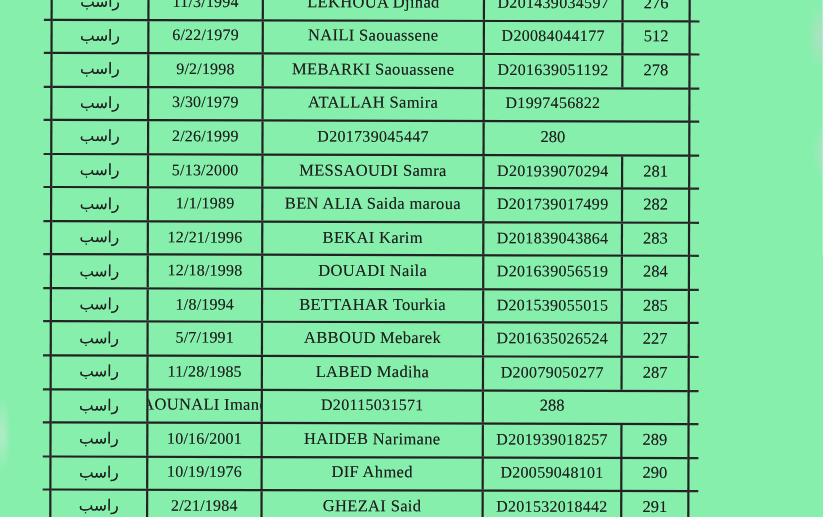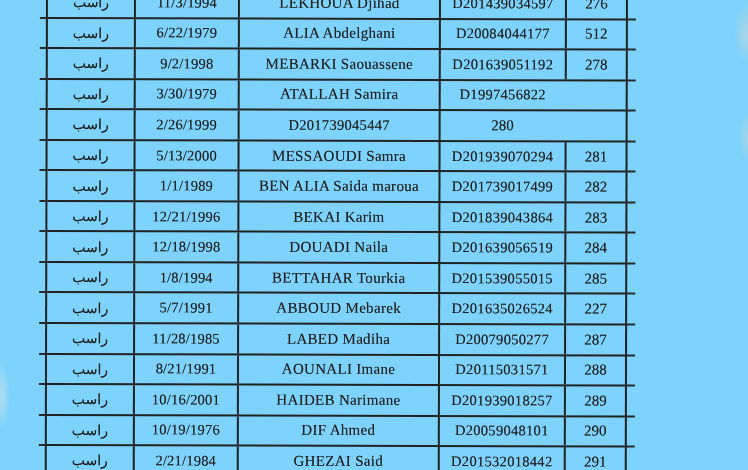--- a/index.html
+++ b/index.html
@@ -1,20 +1,20 @@
 <!DOCTYPE html>
 <html><head>
 <meta charset="utf-8">
 <style>
   html, body { margin: 0; padding: 0; }
   .page {
     position: relative;
     width: 748px;
     height: 470px;
-    background: #7dd3fc;
+    background: #86efac;
     overflow: hidden;
     font-family: "Liberation Serif", serif;
   }
   .scan-table {
     position: absolute;
     left: 46px;
     top: -14px;
     width: 578px;
     border-left: 2px solid #222222;
     border-right: 2px solid #222222;
@@ -113,21 +113,21 @@
         <div class="cell c-result" dir="rtl">راسب</div>
         <div class="cell c-date">11/3/1994</div>
         <div class="cell c-name">LEKHOUA Djihad</div>
         <div class="cell c-id">D201439034597</div>
         <div class="cell c-rank">276</div>
       </div>
 
       <div class="row">
         <div class="cell c-result" dir="rtl">راسب</div>
         <div class="cell c-date">6/22/1979</div>
-        <div class="cell c-name">ALIA Abdelghani</div>
+        <div class="cell c-name">NAILI Saouassene</div>
         <div class="cell c-id">D20084044177</div>
         <div class="cell c-rank">512</div>
       </div>
 
       <div class="row">
         <div class="cell c-result" dir="rtl">راسب</div>
         <div class="cell c-date">9/2/1998</div>
         <div class="cell c-name">MEBARKI Saouassene</div>
         <div class="cell c-id">D201639051192</div>
         <div class="cell c-rank">278</div>
@@ -198,21 +198,20 @@
       <div class="row">
         <div class="cell c-result" dir="rtl">راسب</div>
         <div class="cell c-date">11/28/1985</div>
         <div class="cell c-name">LABED Madiha</div>
         <div class="cell c-id">D20079050277</div>
         <div class="cell c-rank">287</div>
       </div>
 
       <div class="row">
         <div class="cell c-result" dir="rtl">راسب</div>
-        <div class="cell c-date">8/21/1991</div>
         <div class="cell c-name">AOUNALI Imane</div>
         <div class="cell c-id">D20115031571</div>
         <div class="cell c-rank">288</div>
       </div>
 
       <div class="row">
         <div class="cell c-result" dir="rtl">راسب</div>
         <div class="cell c-date">10/16/2001</div>
         <div class="cell c-name">HAIDEB Narimane</div>
         <div class="cell c-id">D201939018257</div>

